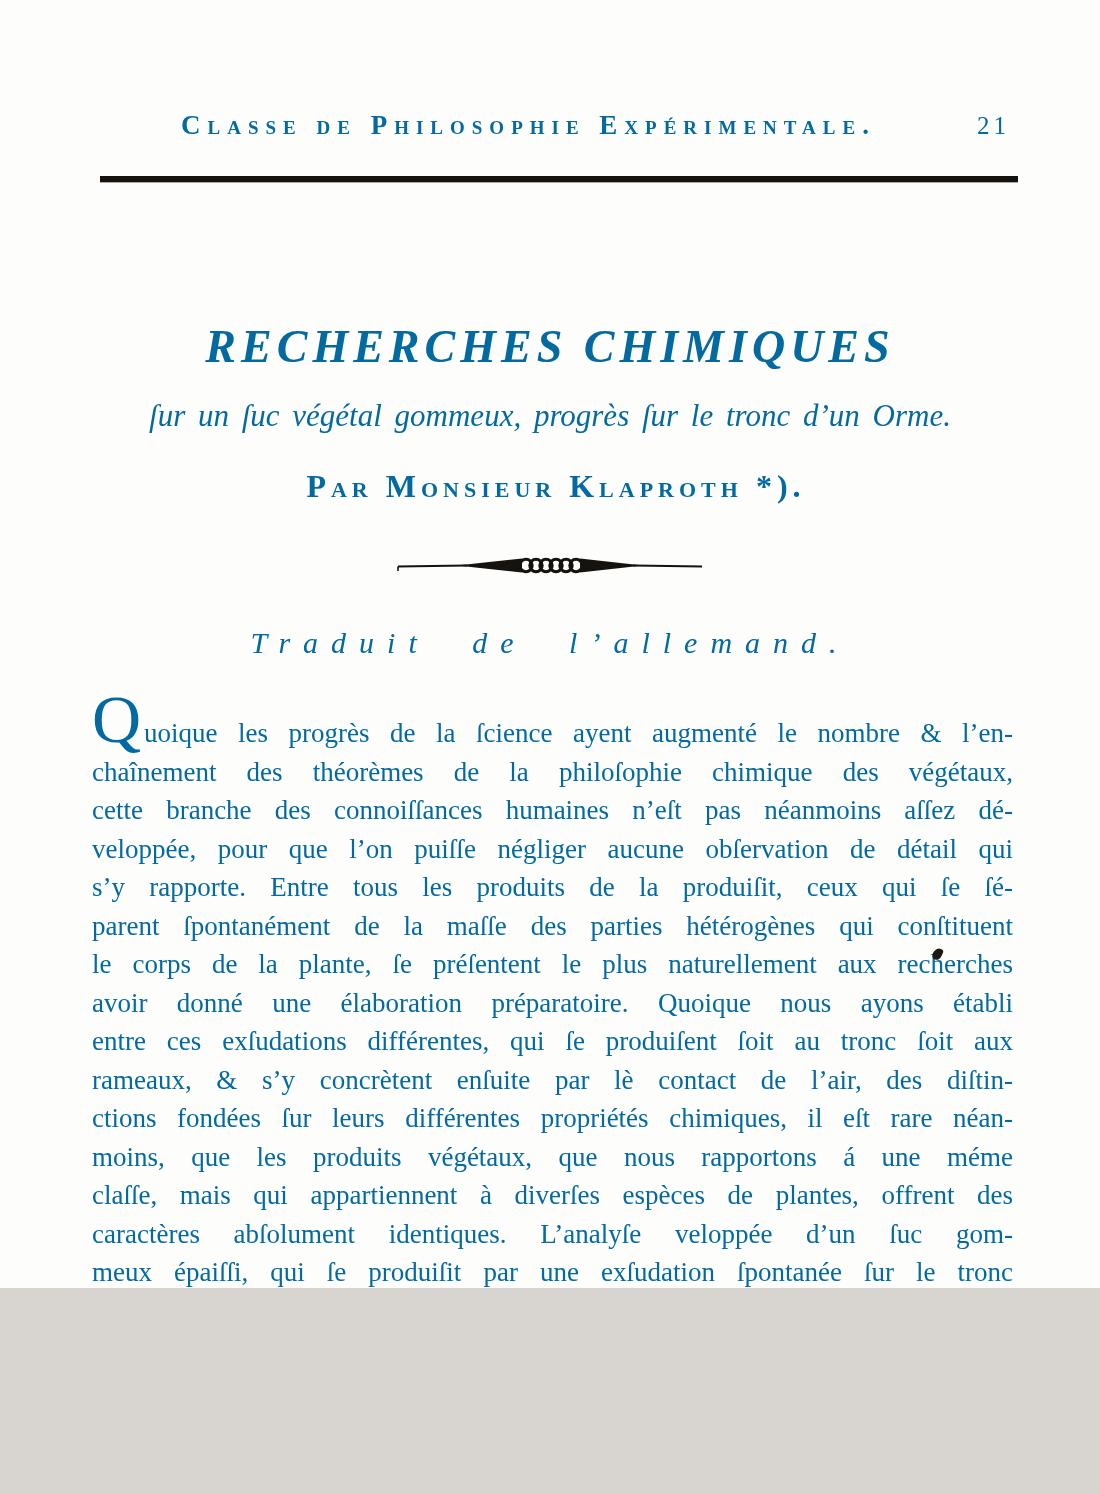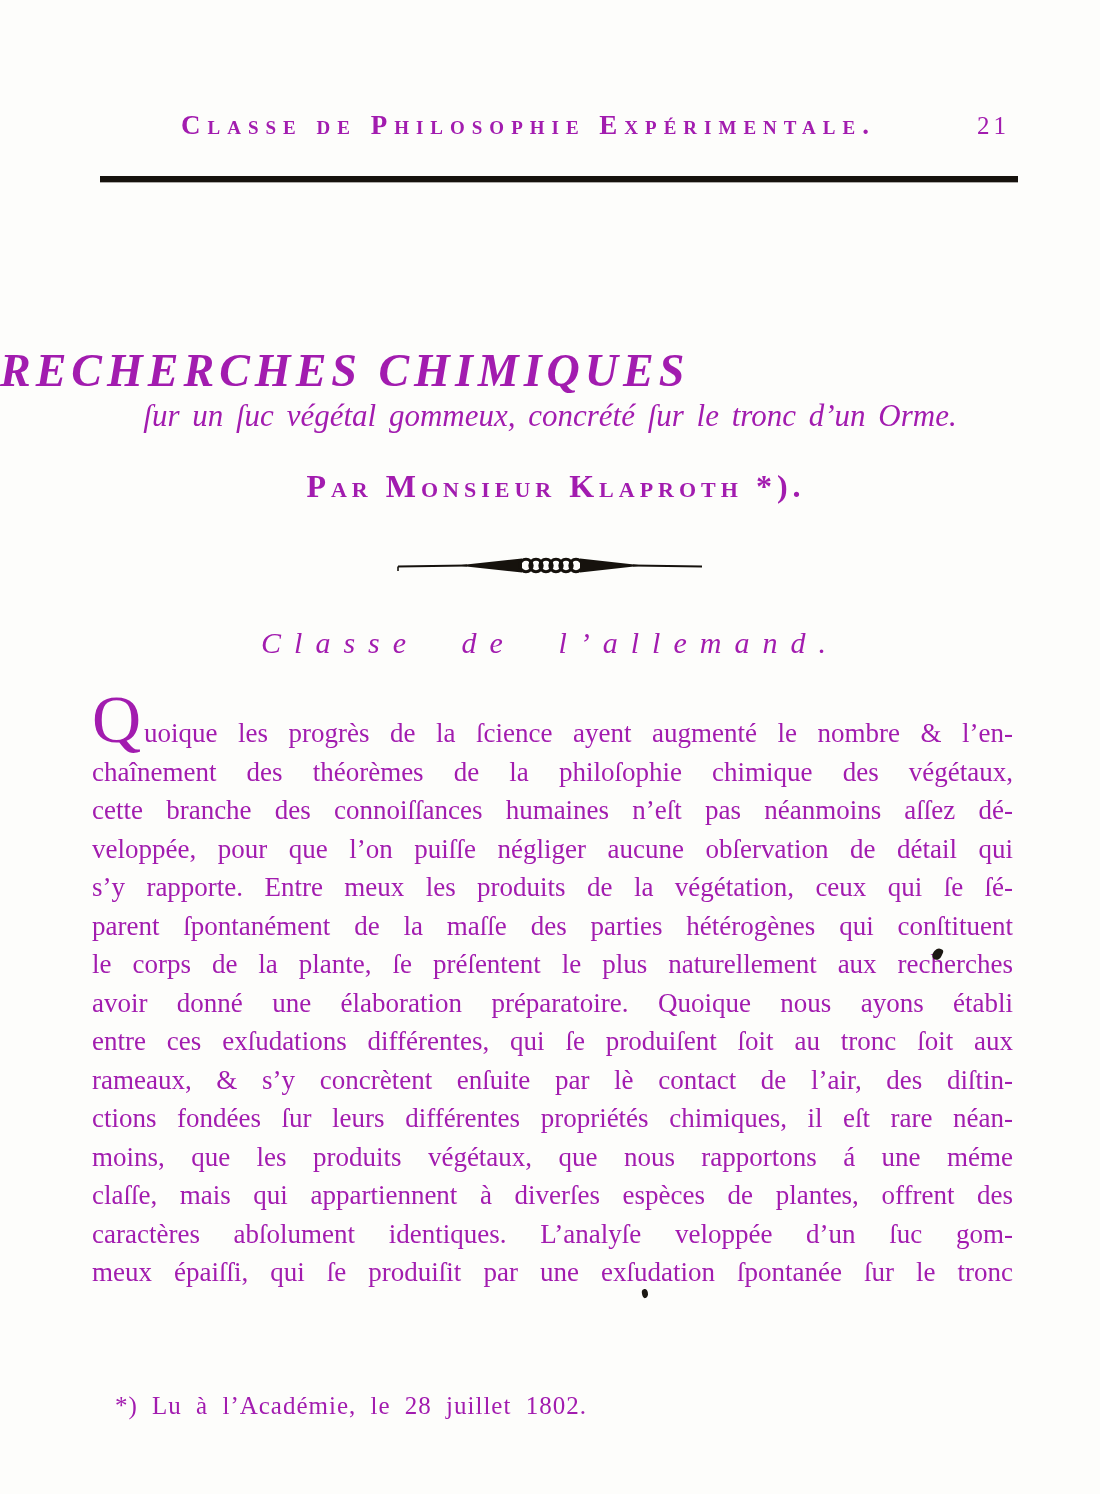--- a/index.html
+++ b/index.html
@@ -1,21 +1,21 @@
 <!DOCTYPE html>
 <html><head>
 <meta charset="utf-8">
 <style>
   html, body { margin: 0; padding: 0; background: #d8d5d0; }
   .page {
     position: relative;
-    width: 1100px; height: 1494px;
+    width: 1100px; height: 1288px;
     margin: 0 auto;
     background: #fdfdfb;
-    color: #a21caf;
+    color: #0369a1;
     font-family: "Liberation Serif", serif;
     overflow: hidden;
   }
   .running-header {
     position: absolute; top: 110px; left: 100px; width: 918px;
     display: flex; align-items: baseline;
   }
   .running-header .htitle {
     flex: 1; text-align: center;
     font-variant: small-caps; font-weight: 600;
@@ -23,22 +23,22 @@
   }
   .running-header .pagenum {
     font-size: 25px; letter-spacing: 4px; padding-right: 8px; margin-left: 20px;
   }
   .head-rule {
     position: absolute; top: 176px; left: 100px;
     width: 918px; height: 6px; background: #16120d;
     box-shadow: 0 1px 0 rgba(22,18,13,.35);
   }
   .art-title {
-    position: absolute; top: 344px; left: 0; width: 100%;
-    text-align: left; font-style: italic; font-weight: 600;
+    position: absolute; top: 320px; left: 0; width: 100%;
+    text-align: center; font-style: italic; font-weight: 600;
     font-size: 46px; letter-spacing: 5px;
   }
   .art-subtitle {
     position: absolute; top: 398px; left: 0; width: 100%;
     text-align: center; font-style: italic;
     font-size: 31px; word-spacing: 5px;
   }
   .byline {
     position: absolute; top: 468px; left: 0; width: 100%;
     text-align: center; font-variant: small-caps; font-weight: 600;
@@ -85,48 +85,48 @@
 
   <div class="running-header">
     <span class="htitle">Classe de Philosophie Expérimentale.</span>
     <span class="pagenum">21</span>
   </div>
 
   <div class="head-rule"></div>
 
   <div class="art-title">RECHERCHES CHIMIQUES</div>
 
-  <div class="art-subtitle">ſur un ſuc végétal gommeux, concrété ſur le tronc d’un Orme.</div>
+  <div class="art-subtitle">ſur un ſuc végétal gommeux, progrès ſur le tronc d’un Orme.</div>
 
   <div class="byline">Par Monsieur Klaproth *).</div>
 
   <div class="ornament">
     <svg width="310" height="26" viewBox="0 0 310 26" aria-hidden="true">
       <line x1="3" y1="14.5" x2="72" y2="13.5" stroke="#16120d" stroke-width="2.2"></line>
       <line x1="3" y1="14.5" x2="3" y2="19" stroke="#16120d" stroke-width="1.6"></line>
       <polygon points="62,13.5 127,6.5 127,20.5" fill="#16120d"></polygon>
       <circle cx="131" cy="13.5" r="6.2" fill="none" stroke="#16120d" stroke-width="3"></circle>
       <circle cx="141" cy="13.5" r="6.2" fill="none" stroke="#16120d" stroke-width="3"></circle>
       <circle cx="151" cy="13.5" r="6.2" fill="none" stroke="#16120d" stroke-width="3"></circle>
       <circle cx="161" cy="13.5" r="6.2" fill="none" stroke="#16120d" stroke-width="3"></circle>
       <circle cx="171" cy="13.5" r="6.2" fill="none" stroke="#16120d" stroke-width="3"></circle>
       <circle cx="181" cy="13.5" r="6.2" fill="none" stroke="#16120d" stroke-width="3"></circle>
       <polygon points="248,13.5 185,6.5 185,20.5" fill="#16120d"></polygon>
       <line x1="238" y1="13.5" x2="307" y2="14.5" stroke="#16120d" stroke-width="2.2"></line>
     </svg>
   </div>
 
-  <div class="traduit">Classe de l’allemand.</div>
+  <div class="traduit">Traduit de l’allemand.</div>
 
   <div class="body-text">
     <div class="body-line"><span class="dropcap">Q</span><span>uoique les progrès de la ſcience ayent augmenté le nombre &amp; l’en-</span></div>
     <div class="body-line">chaînement des théorèmes de la philoſophie chimique des végétaux,</div>
     <div class="body-line">cette branche des connoiſſances humaines n’eſt pas néanmoins aſſez dé-</div>
     <div class="body-line">veloppée, pour que l’on puiſſe négliger aucune obſervation de détail qui</div>
-    <div class="body-line">s’y rapporte.  Entre meux les produits de la végétation, ceux qui ſe ſé-</div>
+    <div class="body-line">s’y rapporte.  Entre tous les produits de la produiſit, ceux qui ſe ſé-</div>
     <div class="body-line">parent ſpontanément de la maſſe des parties hétérogènes qui conſtituent</div>
     <div class="body-line">le corps de la plante, ſe préſentent le plus naturellement aux recherches</div>
     <div class="body-line">avoir donné une élaboration préparatoire.  Quoique nous ayons établi</div>
     <div class="body-line">entre ces exſudations différentes, qui ſe produiſent ſoit au tronc ſoit aux</div>
     <div class="body-line">rameaux, &amp; s’y concrètent enſuite par lè contact de l’air, des diſtin-</div>
     <div class="body-line">ctions fondées ſur leurs différentes propriétés chimiques, il eſt rare néan-</div>
     <div class="body-line">moins, que les produits végétaux, que nous rapportons á une méme</div>
     <div class="body-line">claſſe, mais qui appartiennent à diverſes espèces de plantes, offrent des</div>
     <div class="body-line">caractères abſolument identiques.  L’analyſe veloppée d’un ſuc gom-</div>
     <div class="body-line">meux épaiſſi, qui ſe produiſit par une exſudation ſpontanée ſur le tronc</div>

